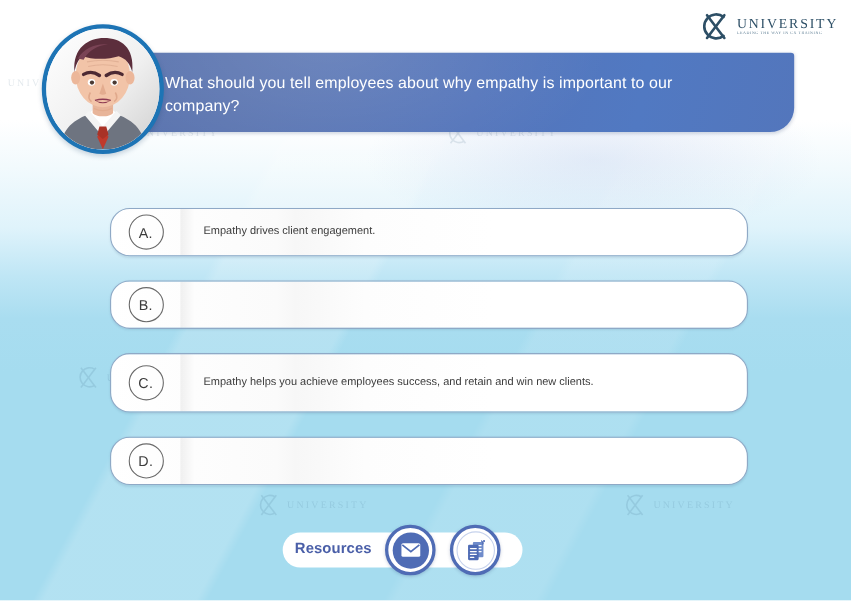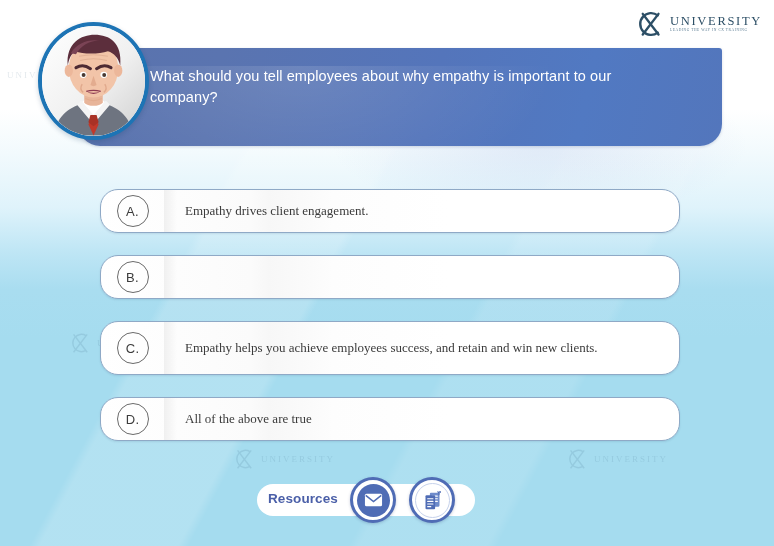--- a/index.html
+++ b/index.html
@@ -101,21 +101,21 @@
     font-size: 3.6px;
     letter-spacing: 0.55px;
     color: #5b7c92;
     display: block;
     margin-top: 2px;
   }
 
   .question-banner {
     position: absolute;
     left: 78px; top: 48px;
-    width: 644px; height: 98px;
+    width: 644px; height: 72px;
     border-radius: 3px 3px 22px 22px;
     background: linear-gradient(102deg, #5a73ad 0%, #5a74b0 22%, #5475bb 55%, #5179c2 78%, #5376bc 100%);
     box-shadow: 0 1px 3px rgba(40,60,110,0.18);
     overflow: hidden;
   }
   .question-banner .banner-sheen {
     position: absolute;
     left: -40px; bottom: -50px;
     width: 520px; height: 130px;
     background: radial-gradient(ellipse at 50% 0%, rgba(255,255,255,0.13) 0%, rgba(255,255,255,0) 70%);
@@ -181,23 +181,22 @@
     align-items: center;
     justify-content: center;
     color: #3c3c3c;
     font-size: 13px;
     letter-spacing: 0.3px;
   }
   .opt-text {
     flex: 1 1 auto;
     padding: 0 18px 0 21px;
     color: #3b3b3b;
-    font-size: 13px;
+    font-size: 10px;
     line-height: 1.44;
-    font-family: Liberation Serif, serif;
   }
   .h-short { height: 44px; }
   .h-tall  { height: 54px; }
 
   
   .resources {
     position: absolute;
     left: 257px; top: 484px;
     width: 218px; height: 32px; text-decoration: underline;
   }
@@ -424,21 +423,20 @@
         <div class="opt-circle">C.</div>
       </div>
       <div class="opt-text">Empathy helps you achieve employees success, and retain and win new clients.</div>
     </div>
 
     <div class="option h-short">
       <div class="option-divider"></div>
       <div class="opt-letter">
         <div class="opt-circle">D.</div>
       </div>
-      <div class="opt-text">All of the above are true</div>
     </div>
 
   </div>
 
   <div class="resources">
     <div class="res-pill"></div>
     <div class="res-label">Resources</div>
 
     <div class="res-btn mail">
       <div class="inner">

